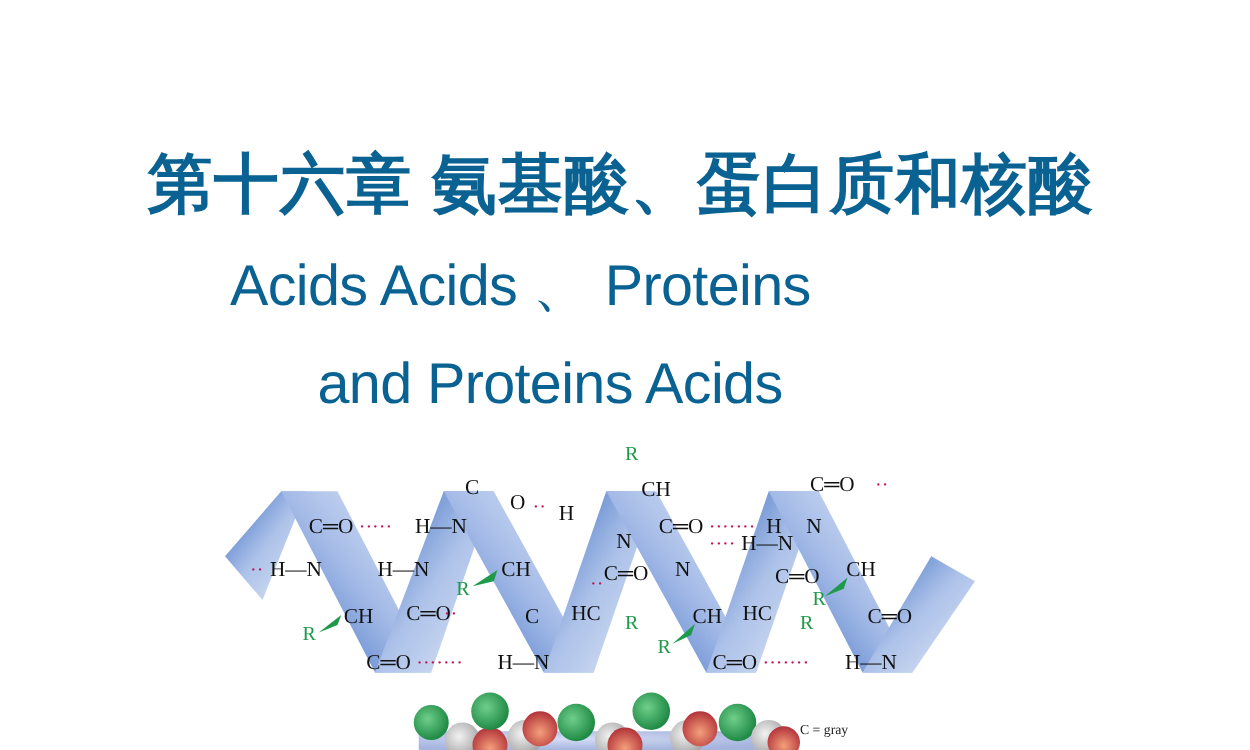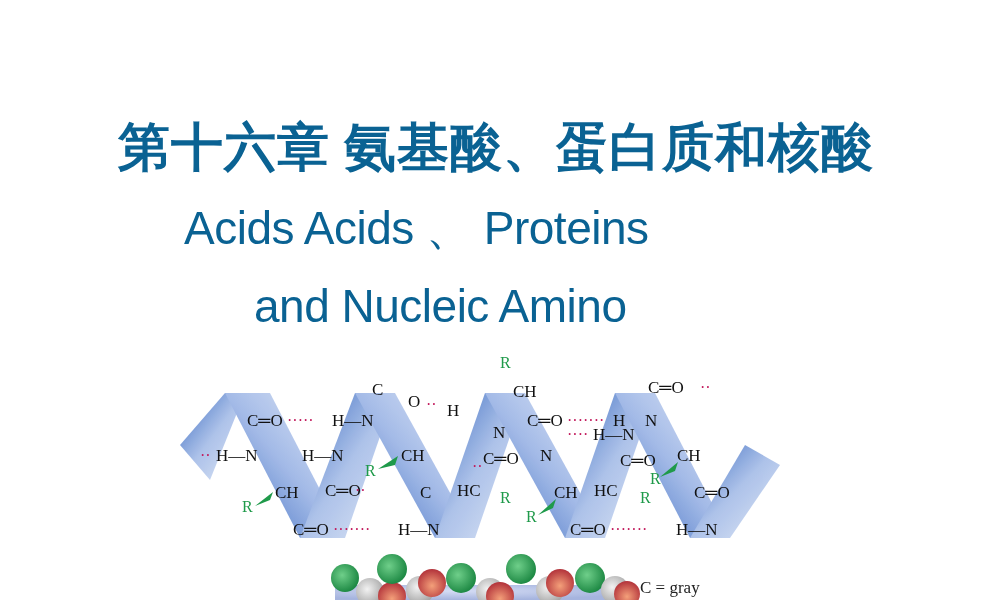--- a/index.html
+++ b/index.html
@@ -1,35 +1,35 @@
 <!DOCTYPE html>
 <html><head>
 <meta charset="utf-8">
 <style>
   html, body { margin:0; padding:0; }
   body { width:1000px; height:600px; background:#ffffff; position:relative; overflow:hidden;
          font-family:"Liberation Sans", "DejaVu Sans", sans-serif; }
   .title-zh { position:absolute; left:118px; top:118px; font-size:52px; font-weight:bold;
               color:#0a6293; letter-spacing:1px; white-space:nowrap; line-height:60px;
-              font-family:Liberation Serif, serif; }
+              font-family:Liberation Sans, sans-serif; }
   .title-en1 { position:absolute; left:184px; top:200px; font-size:46px; color:#0a6293;
                white-space:nowrap; line-height:56px; letter-spacing:-0.5px; }
   .title-en2 { position:absolute; left:254px; top:278px; font-size:46px; color:#0a6293;
                white-space:nowrap; line-height:56px; letter-spacing:-0.5px; }
   .figure { position:absolute; left:0; top:340px; width:1000px; height:260px; }
   svg text { font-family:"Liberation Serif", "DejaVu Serif", serif; }
-  .legend { position:absolute; left:640px; top:578px; font-size:17px; color:#222;
+  .legend { position:absolute; left:640px; top:578px; font-size:11px; color:#222;
             font-family:"Liberation Serif", serif; }
 </style>
 </head>
 <body>
 
 <div class="title-zh">第十六章  氨基酸、蛋白质和核酸</div>
 <div class="title-en1">Acids Acids 、 Proteins</div>
-<div class="title-en2">and Nucleic Amino</div>
+<div class="title-en2">and Proteins Acids</div>
 
 <div class="figure">
   <svg width="1000" height="260" viewBox="0 340 1000 260" xmlns="http://www.w3.org/2000/svg">
     <defs>
       <linearGradient id="rib" x1="0" y1="0" x2="1" y2="1">
         <stop offset="0" stop-color="#2f63bf"></stop>
         <stop offset="0.5" stop-color="#a9bfe8"></stop>
         <stop offset="1" stop-color="#dfe8f8"></stop>
       </linearGradient>
       <linearGradient id="rib2" x1="1" y1="0" x2="0" y2="1">

